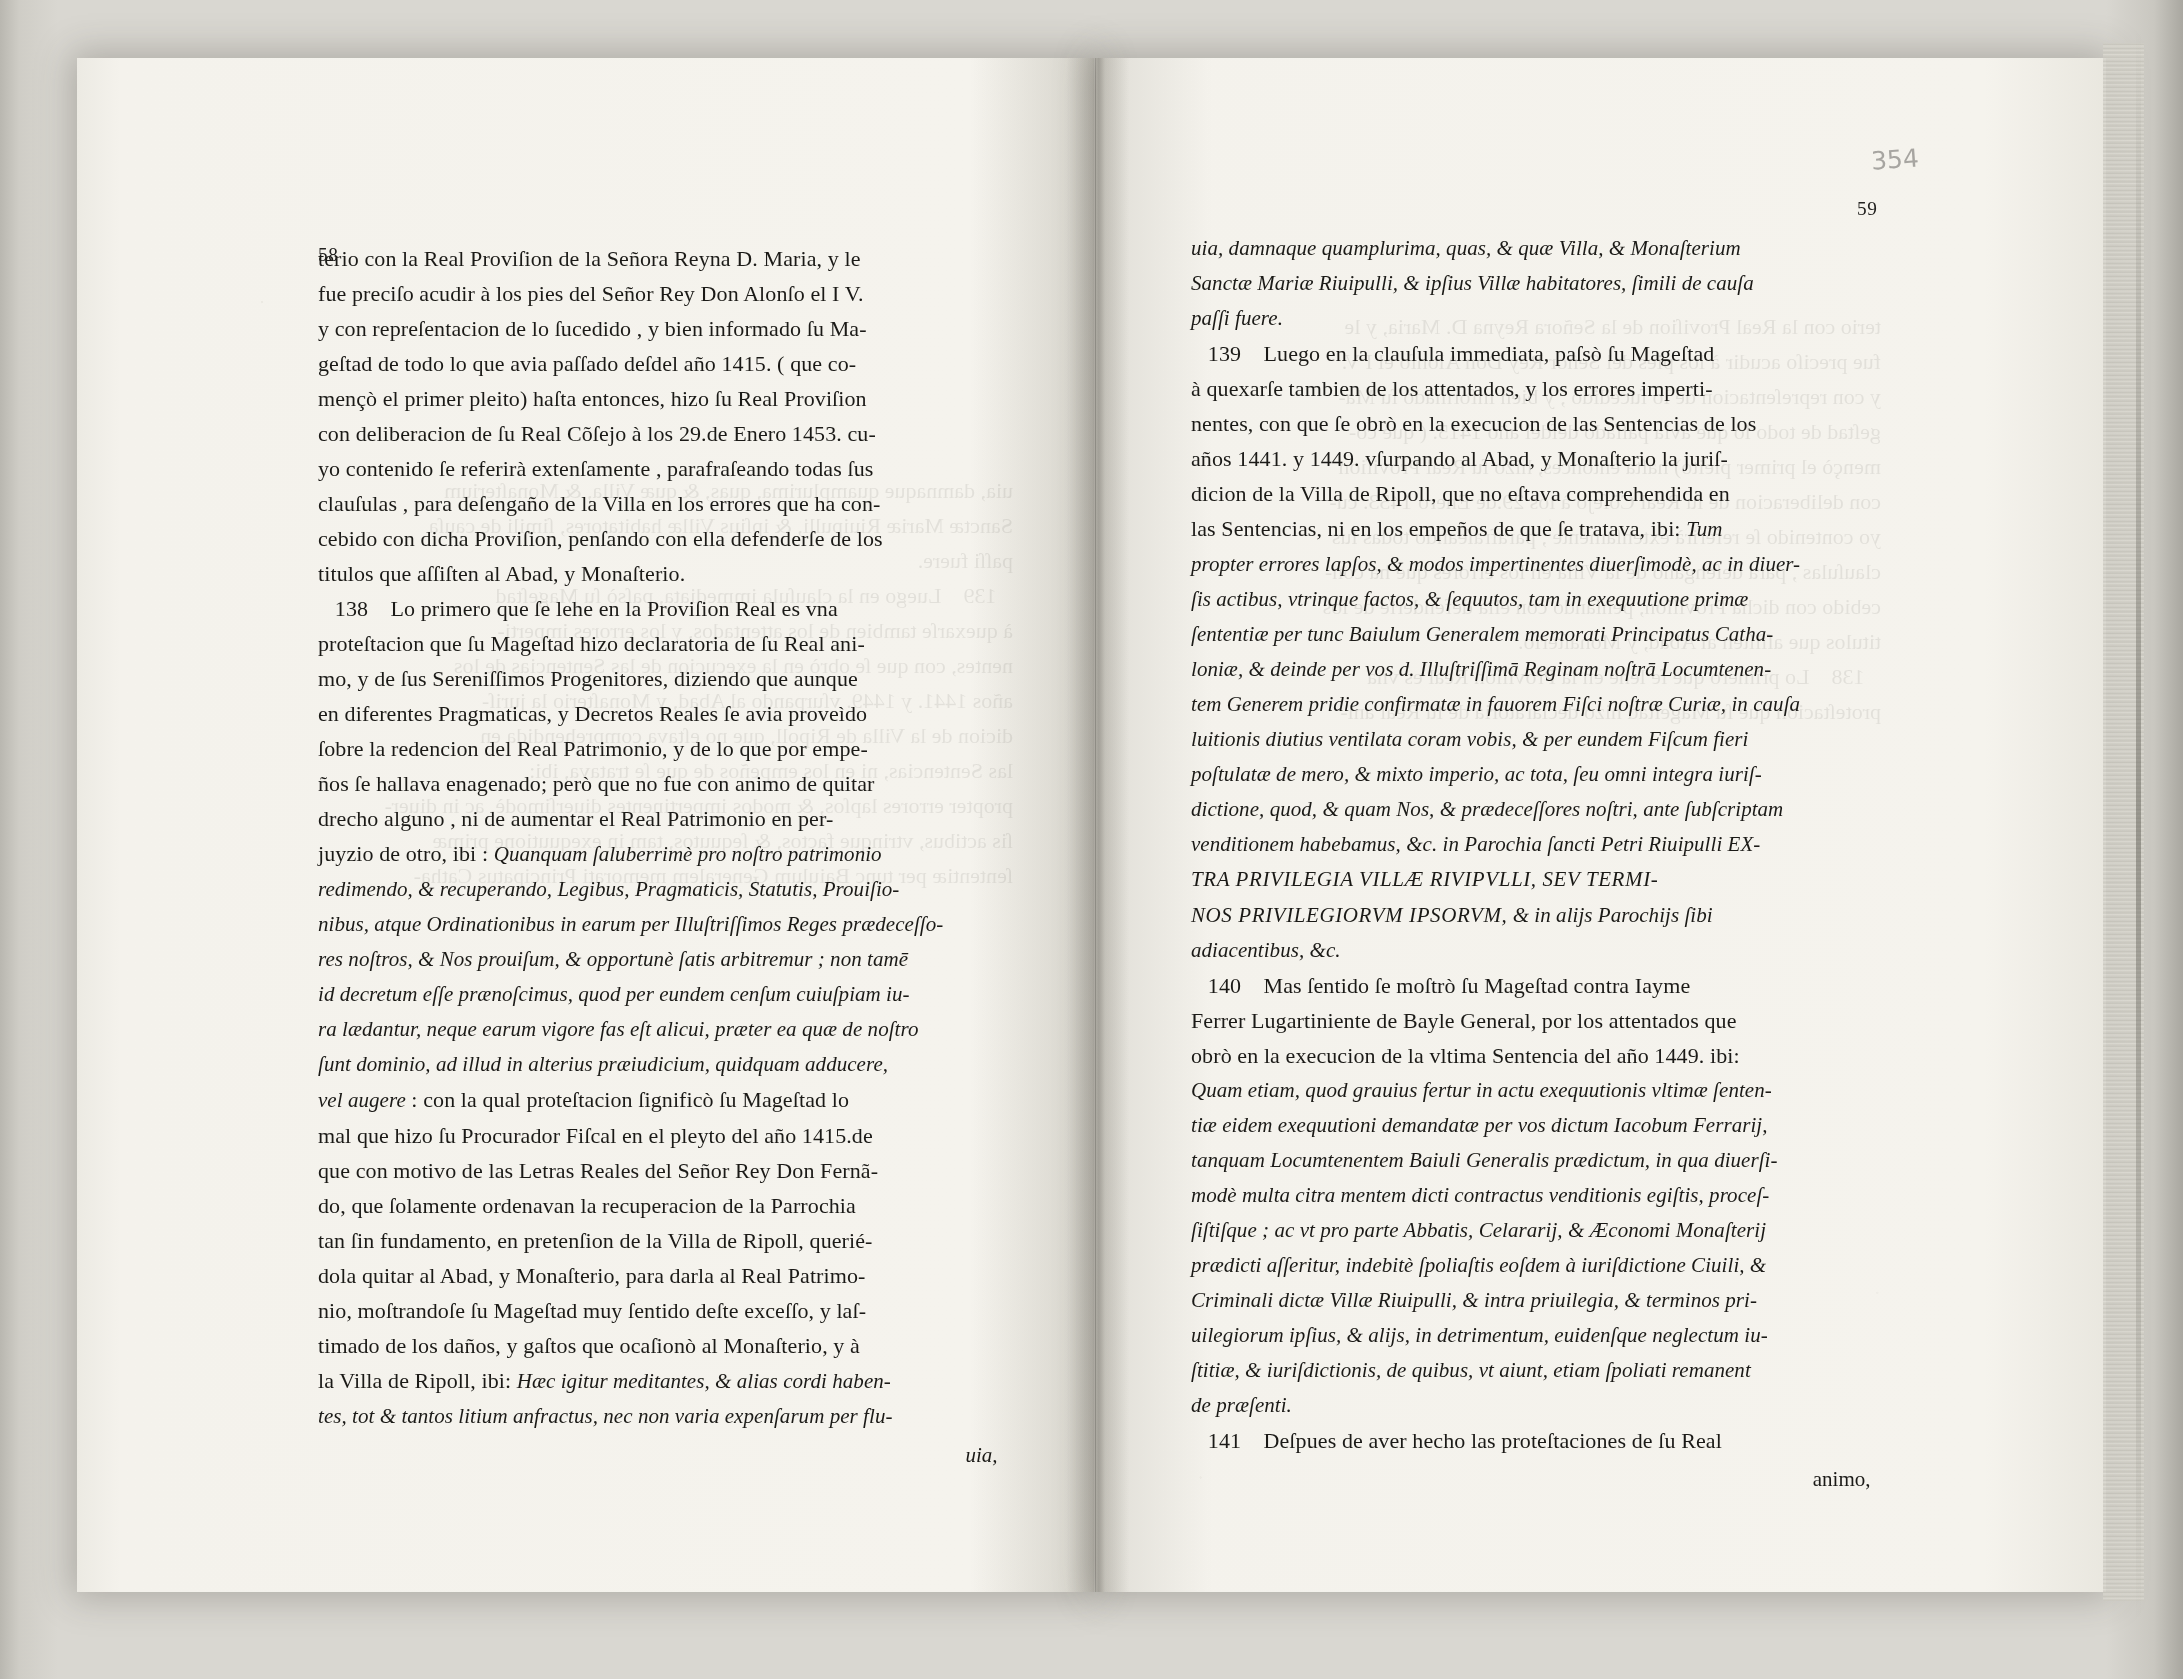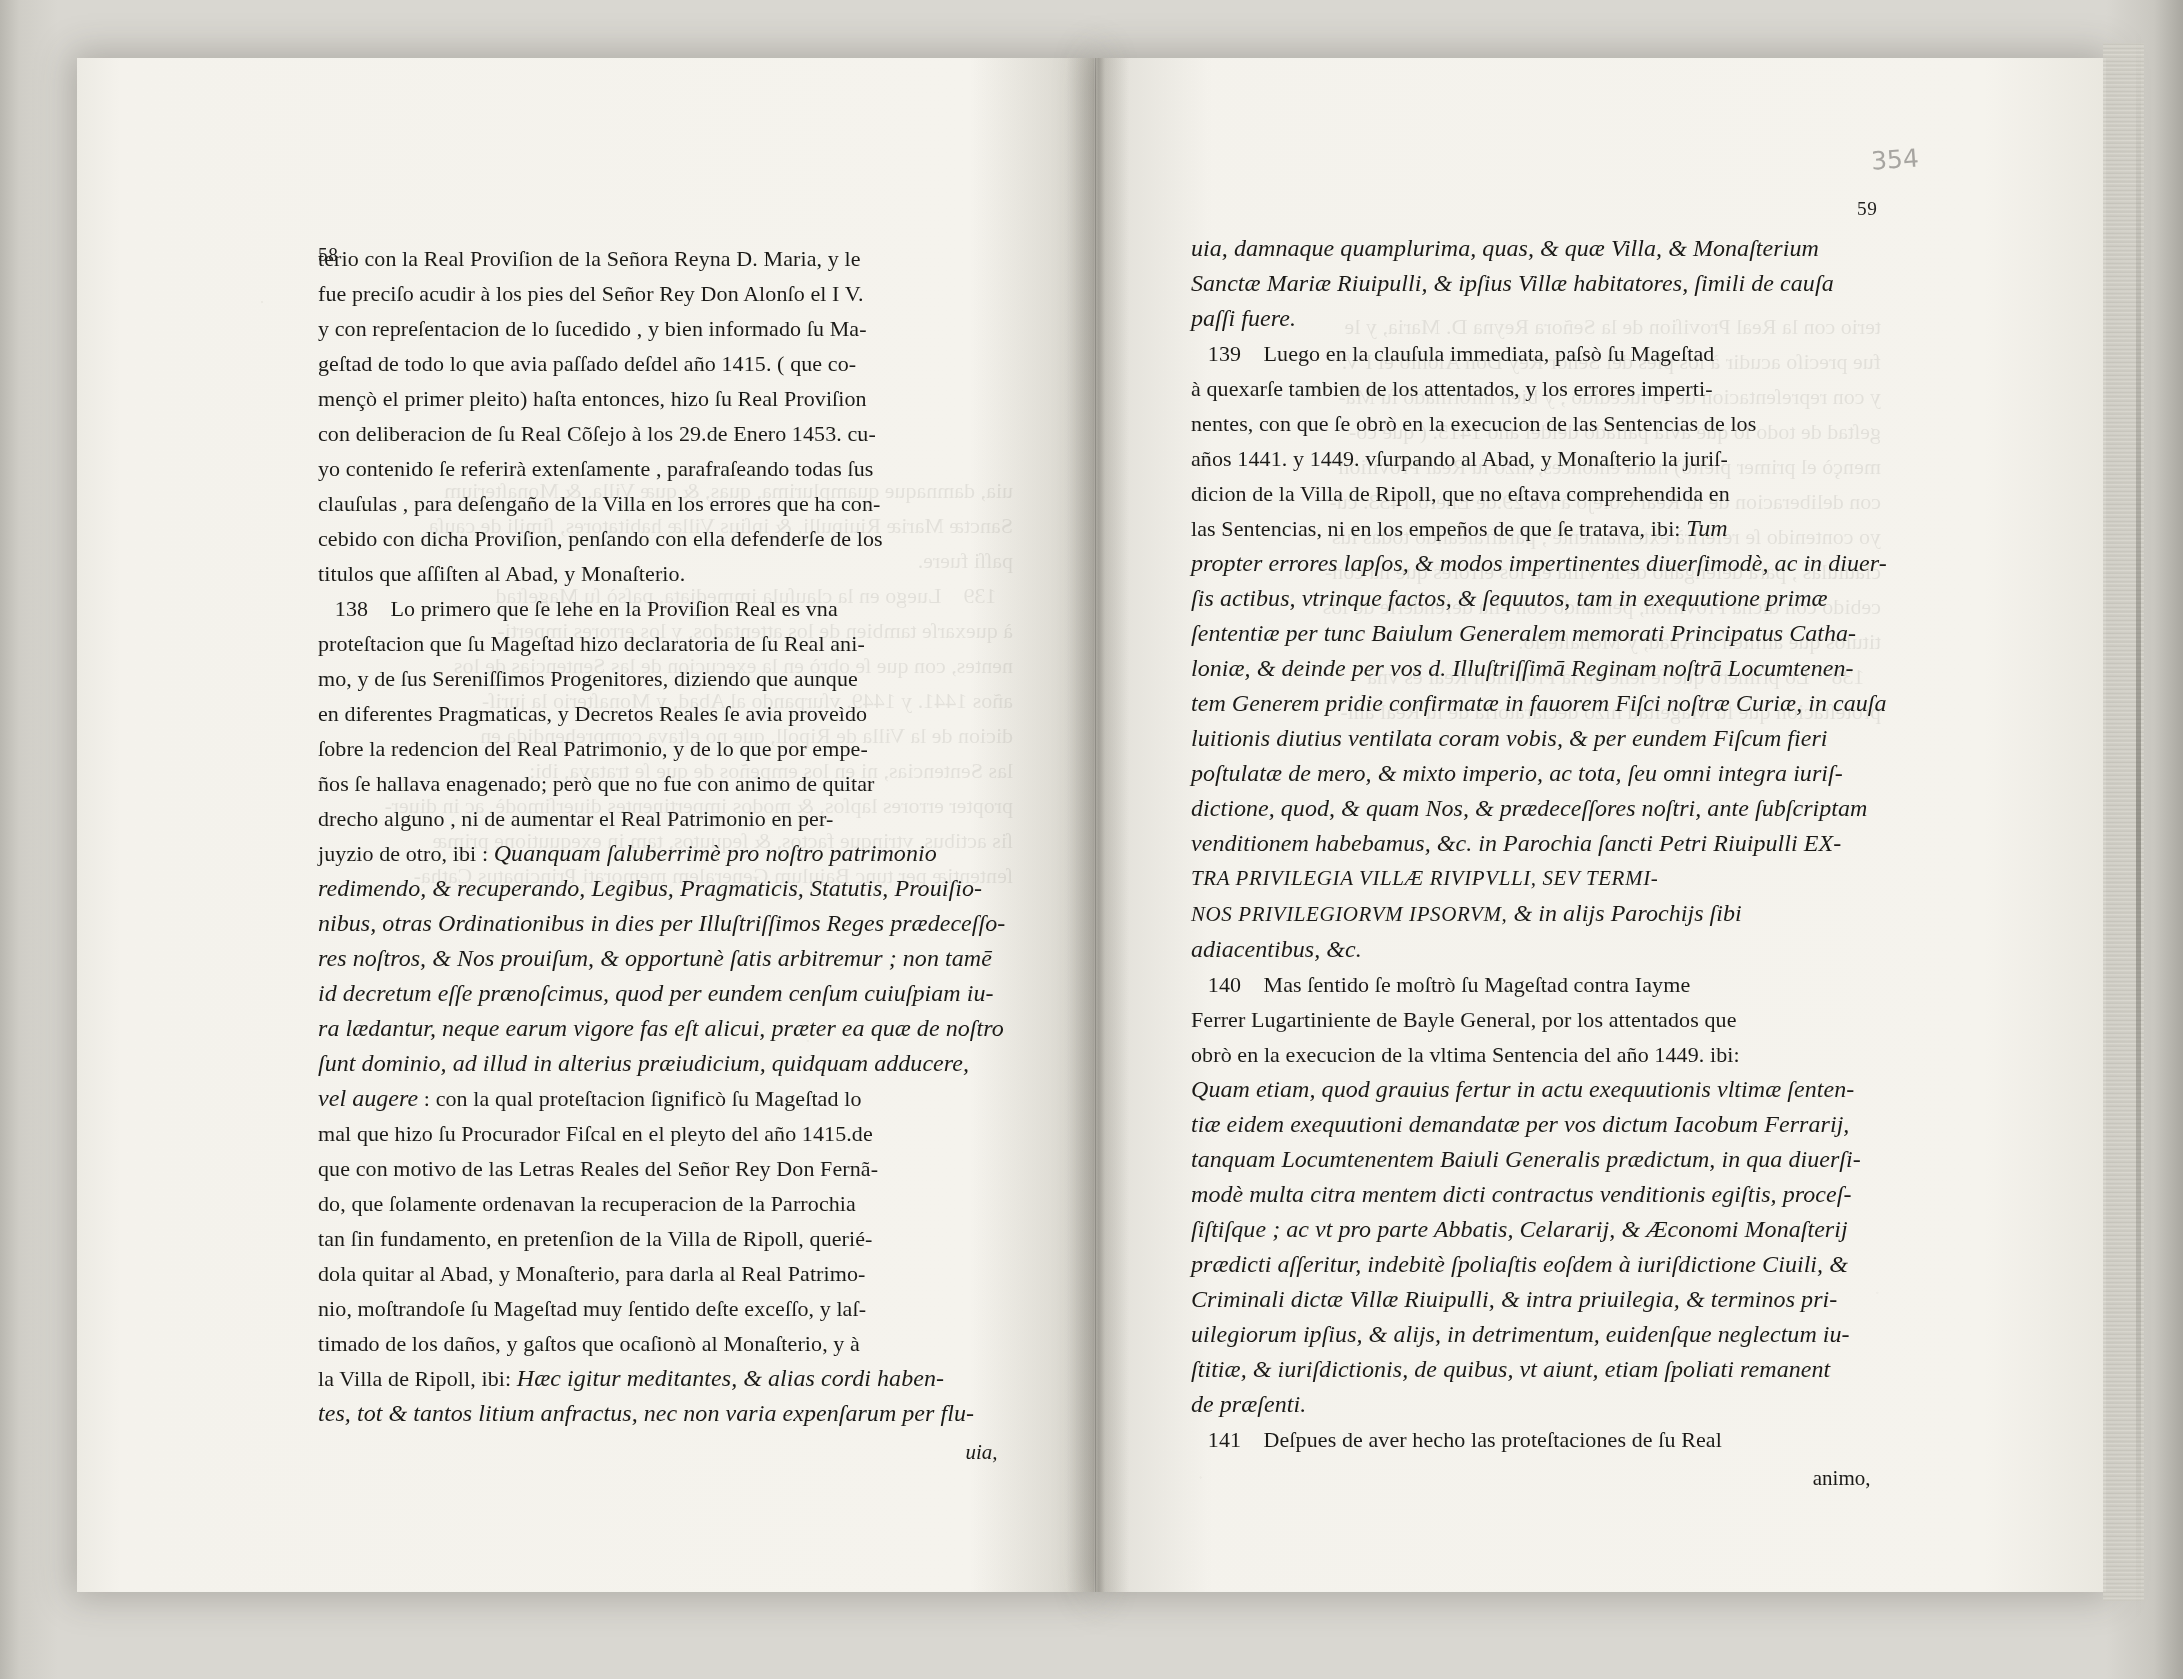--- a/index.html
+++ b/index.html
@@ -69,21 +69,21 @@
     font-size:25px;color:#8e8c88;opacity:.75;
     transform:rotate(-4deg);
   }
   .line{
     font-size:22px;
     line-height:35px;
     white-space:pre;
     letter-spacing:0.1px;
   }
   .rom{font-family:"Liberation Serif", serif;}
-  .ital{font-family:"Liberation Serif", serif;font-style:italic;letter-spacing:0.05px;font-size:24px;}
+  .ital{font-family:"Liberation Serif", serif;font-style:italic;letter-spacing:0.05px;font-size:21px;}
   .italcaps{font-family:"Liberation Serif", serif;font-style:italic;font-size:21px;letter-spacing:0.6px;}
   .catch{
     font-family:"Liberation Serif", serif;
     font-style:italic;font-size:21px;
     text-align:right;padding-right:14.5px;padding-top:8.7px;
   }
   .catch.rom{font-style:normal;}
   
   .showthrough{
     position:absolute;opacity:.085;color:#2a2822;
@@ -157,21 +157,21 @@
         <div class="line rom">titulos que aſſiſten al Abad, y Monaſterio.</div>
         <div class="line rom">   138    Lo primero que ſe lehe en la Proviſion Real es vna</div>
         <div class="line rom">proteſtacion que ſu Mageſtad hizo declaratoria de ſu Real ani-</div>
         <div class="line rom">mo, y de ſus Sereniſſimos Progenitores, diziendo que aunque</div>
         <div class="line rom">en diferentes Pragmaticas, y Decretos Reales ſe avia proveìdo</div>
         <div class="line rom">ſobre la redencion del Real Patrimonio, y de lo que por empe-</div>
         <div class="line rom">ños ſe hallava enagenado; però que no fue con animo de quitar</div>
         <div class="line rom">drecho alguno , ni de aumentar el Real Patrimonio en per-</div>
         <div class="line"><span class="rom">juyzio de otro, ibi : </span><span class="ital">Quanquam ſaluberrimè pro noſtro patrimonio</span></div>
         <div class="line ital">redimendo, &amp; recuperando, Legibus, Pragmaticis, Statutis, Prouiſio-</div>
-        <div class="line ital">nibus, otras Ordinationibus in dies per Illuſtriſſimos Reges prædeceſſo-</div>
+        <div class="line ital">nibus, atque Ordinationibus in earum per Illuſtriſſimos Reges prædeceſſo-</div>
         <div class="line ital">res noſtros, &amp; Nos prouiſum, &amp; opportunè ſatis arbitremur ; non tamē</div>
         <div class="line ital">id decretum eſſe prænoſcimus, quod per eundem cenſum cuiuſpiam iu-</div>
         <div class="line ital">ra lædantur, neque earum vigore fas eſt alicui, præter ea quæ de noſtro</div>
         <div class="line ital">ſunt dominio, ad illud in alterius præiudicium, quidquam adducere,</div>
         <div class="line"><span class="ital">vel augere</span><span class="rom"> : con la qual proteſtacion ſignificò ſu Mageſtad lo</span></div>
         <div class="line rom">mal que hizo ſu Procurador Fiſcal en el pleyto del año 1415.de</div>
         <div class="line rom">que con motivo de las Letras Reales del Señor Rey Don Fernã-</div>
         <div class="line rom">do, que ſolamente ordenavan la recuperacion de la Parrochia</div>
         <div class="line rom">tan ſin fundamento, en pretenſion de la Villa de Ripoll, querié-</div>
         <div class="line rom">dola quitar al Abad, y Monaſterio, para darla al Real Patrimo-</div>

